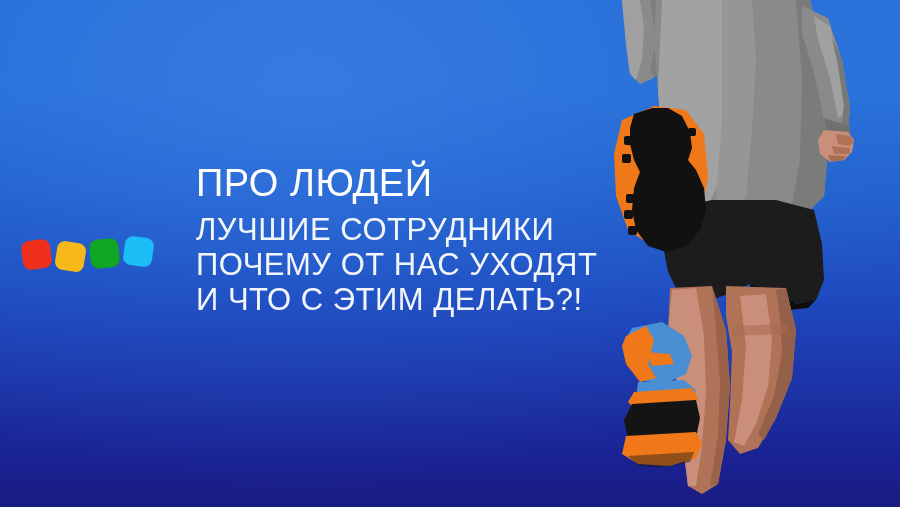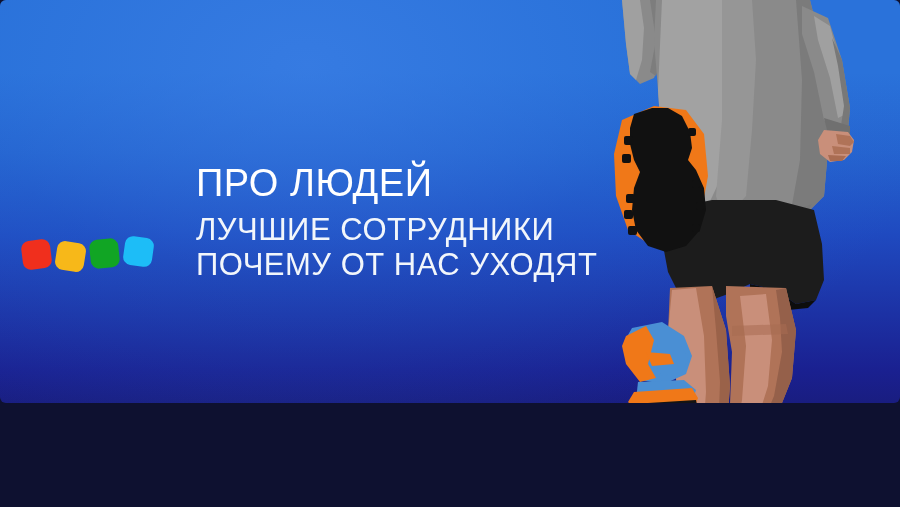--- a/index.html
+++ b/index.html
@@ -7,31 +7,30 @@
     margin: 0;
     padding: 0;
     background: #0e1130;
   }
   body {
     font-family: "Liberation Sans", sans-serif;
   }
   #slide {
     position: relative;
     width: 900px;
-    height: 403px;
+    height: 507px;
     overflow: hidden;
     background: linear-gradient(to bottom,
         #2a72da 0%,
         #2a72da 18%,
         #2563cf 38%,
         #1f4ac0 58%,
         #1c31a4 78%,
         #1a2090 92%,
         #191d80 100%);
-    border-radius: 6px;
   }
   
   #bg-bloom {
     position: absolute;
     inset: 0;
     background: radial-gradient(ellipse 820px 520px at 34% 16%,
         rgba(64,130,232,0.55) 0%,
         rgba(42,114,218,0.22) 42%,
         rgba(26,32,144,0.0) 78%);
     pointer-events: none;
@@ -96,20 +95,21 @@
 
 <div id="slide" style="background: linear-gradient(rgb(42, 114, 218) 0%, rgb(42, 114, 218) 18%, rgb(37, 99, 207) 38%, rgb(31, 74, 192) 58%, rgb(28, 49, 164) 78%, rgb(26, 32, 144) 92%, rgb(25, 29, 128) 100%);">
 
   <div id="bg-bloom"></div>
 
   <div id="headline">
     <div class="line-main">ПРО ЛЮДЕЙ</div>
     <div id="sub-block">
       <div class="line-sub">ЛУЧШИЕ СОТРУДНИКИ</div>
       <div class="line-sub">ПОЧЕМУ ОТ НАС УХОДЯТ</div>
+      <div class="line-sub">И ЧТО С ЭТИМ ДЕЛАТЬ?!</div>
     </div>
   </div>
 
   <div id="logo">
     <div class="sq sq-0" style="background: rgb(240, 47, 29);"></div>
     <div class="sq sq-1" style="background: rgb(247, 184, 25);"></div>
     <div class="sq sq-2" style="background: rgb(17, 165, 36);"></div>
     <div class="sq sq-3" style="background: rgb(29, 189, 247);"></div>
   </div>
 

